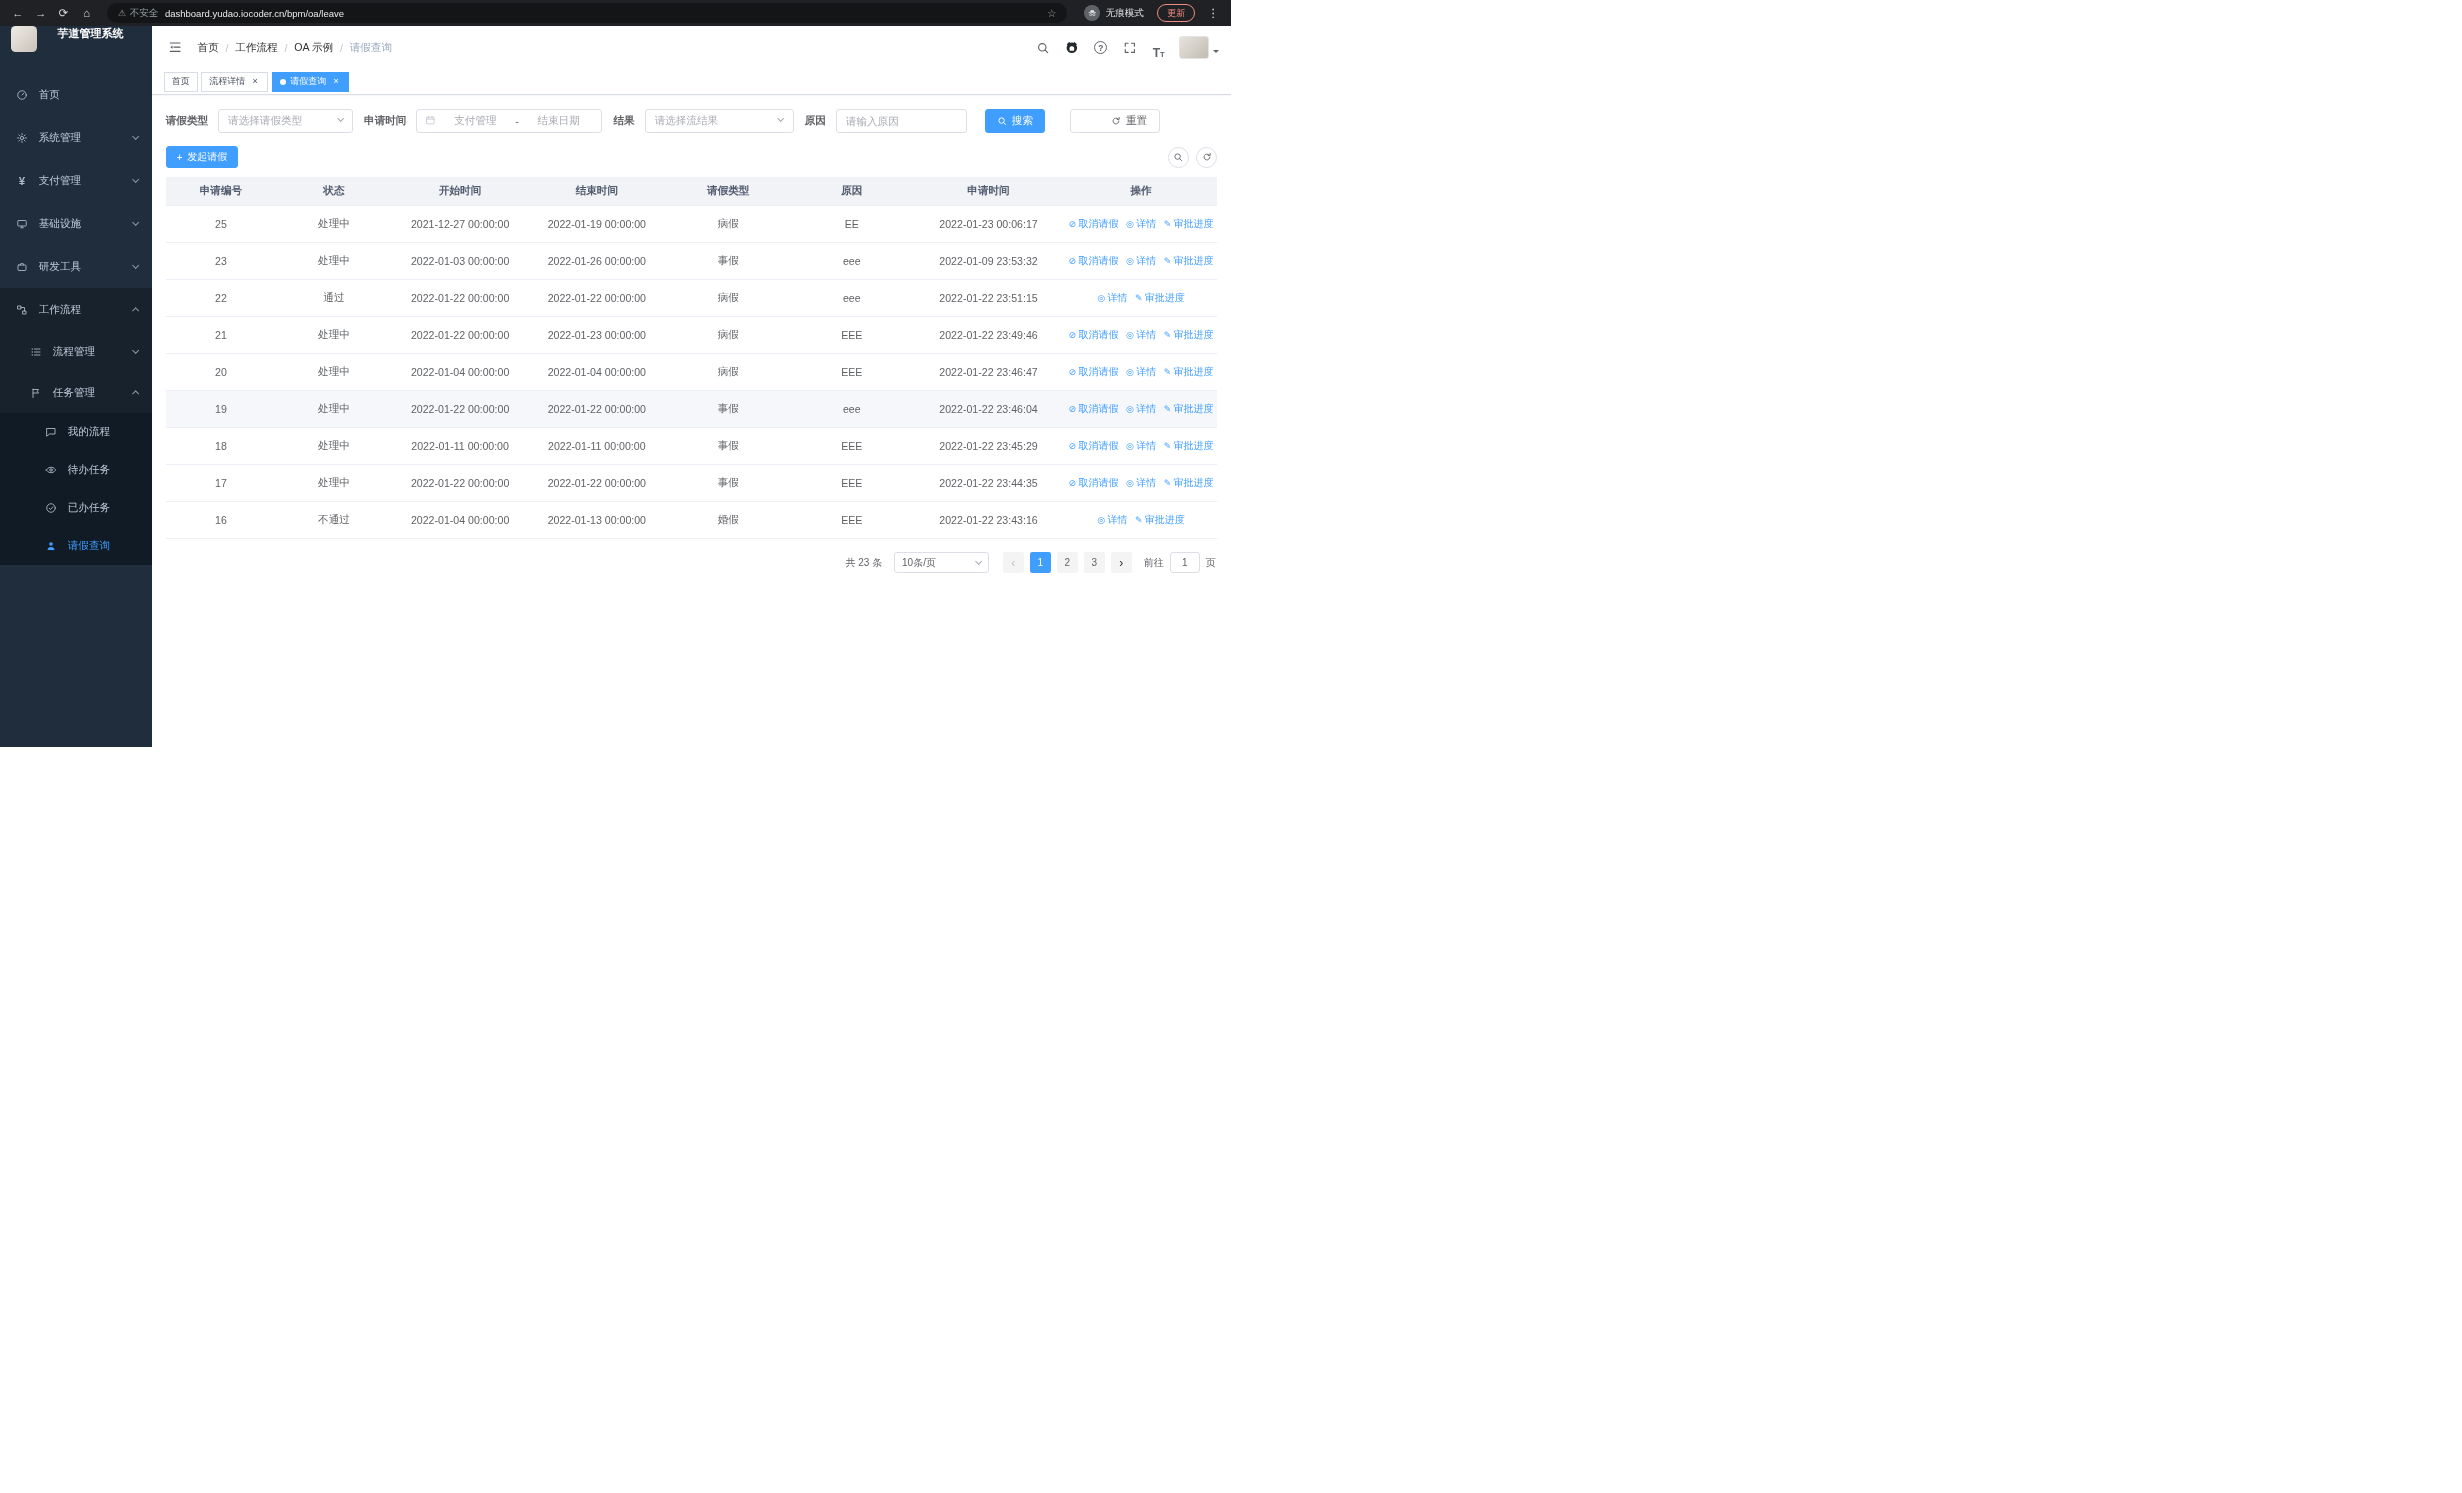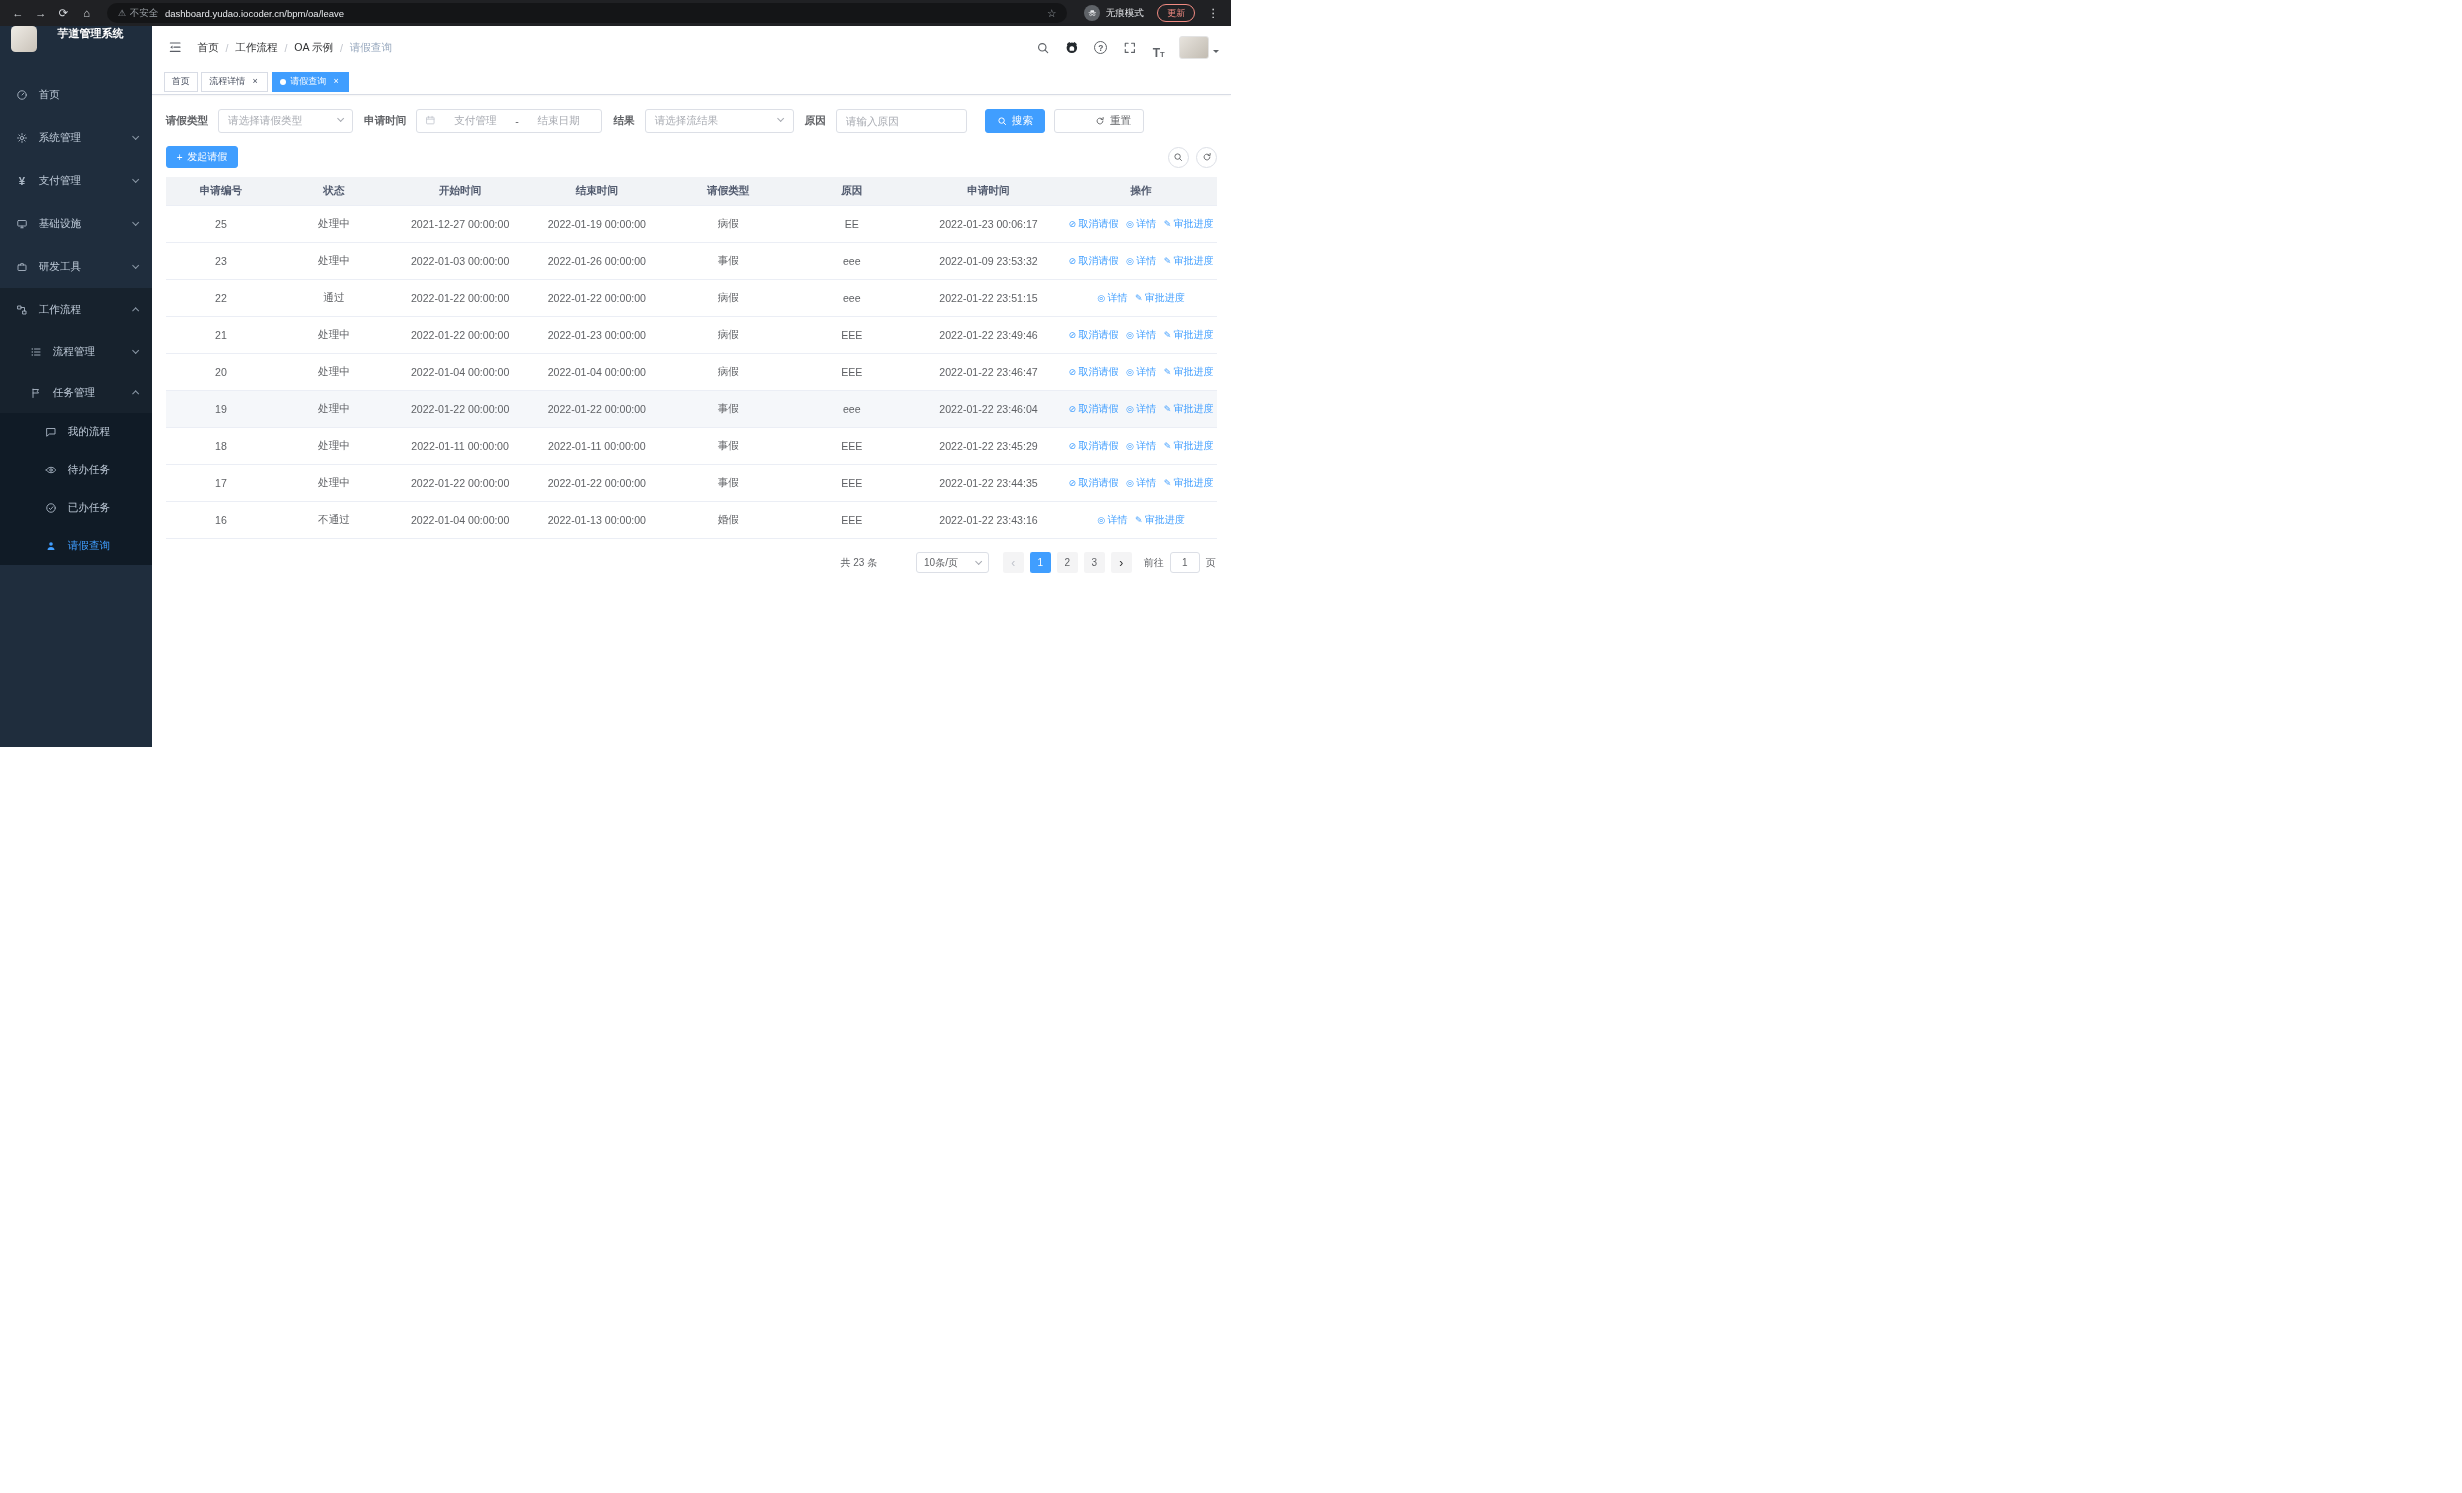--- a/index.html
+++ b/index.html
@@ -104,21 +104,21 @@
   .date-range .ph { flex:1; text-align:center; }
   .date-sep { color:#606266; }
   .reason-input { width:131px; height:24px; border:0.8px solid #dcdfe6; border-radius:3px; padding:0 9px;
                   font-size:10.6px; color:#606266; }
   .reason-input::placeholder { color:#a8abb2; }
   .btn { height:24px; border-radius:3px; display:inline-flex; align-items:center; gap:4.6px; font-size:10.6px; padding:0 11.4px; }
   .btn-primary { background:#409EFF; color:#fff; border:0.8px solid #409EFF; }
   .btn-plain { background:#fff; color:#606266; border:0.8px solid #dcdfe6; }
   .btn svg { width:10px; height:10px; }
   .search-btn { margin-left:18px; }
-  .reset-btn { margin-left:9px;padding-left:40px; }
+  .reset-btn { margin-left:25px;padding-left:40px; }
 
   
   .toolbar-row { display:flex; align-items:center; margin-bottom:9px; }
   .create-btn { height:22px; font-size:10px; padding:0 10px; }
   .mini-group { margin-left:auto; display:flex; gap:7.6px; }
   .mini-btn { width:21px; height:21px; border-radius:50%; border:0.8px solid #dcdfe6; background:#fff;
               display:flex; align-items:center; justify-content:center; color:#606266; }
   .mini-btn svg { width:10px; height:10px; }
 
   
@@ -129,22 +129,22 @@
        white-space:nowrap; overflow:hidden; }
   tr.row-hover td { background:#f5f7fa; }
   td[data-col="actions"] { font-size:0; }
   .action-link { color:#409EFF; font-size:10px; cursor:pointer; display:inline-flex; align-items:center;
                  gap:2.3px; margin:0 3.8px; text-decoration:none; white-space:nowrap; }
   .a-icon { font-size:9px; }
 
   
   .pagination { display:flex; align-items:center; justify-content:flex-end; margin:13.7px 1.5px 0; font-size:10px; color:#606266; }
   .pg-total { margin-right:12px; }
-  .pg-size { width:73px; height:21px; border:0.8px solid #dcdfe6; border-radius:3px; background:#fff;
-             display:flex; align-items:center; justify-content:space-between; padding:0 6.8px; cursor:pointer; margin-right:10.6px;margin-left:27px; }
+  .pg-size { width:95px; height:21px; border:0.8px solid #dcdfe6; border-radius:3px; background:#fff;
+             display:flex; align-items:center; justify-content:space-between; padding:0 6.8px; cursor:pointer; margin-right:10.6px; }
   .pg-btn { min-width:21px; height:21px; background:#f4f4f5; border:none; border-radius:2.3px; margin:0 3px;
             display:inline-flex; align-items:center; justify-content:center; font-size:10px; color:#606266; }
   .pg-btn.active { background:#409EFF; color:#fff; }
   .pg-pages { display:inline-flex; }
   .arrow { font-size:12px; line-height:1; color:#303133; }
   .pg-prev .arrow { color:#c0c4cc; }
   .pg-goto-label { margin-left:9px; }
   .pg-input { width:30px; height:21px; border:0.8px solid #dcdfe6; border-radius:3px; text-align:center;
               font-size:10px; color:#606266; margin:0 6px; }
 </style>

